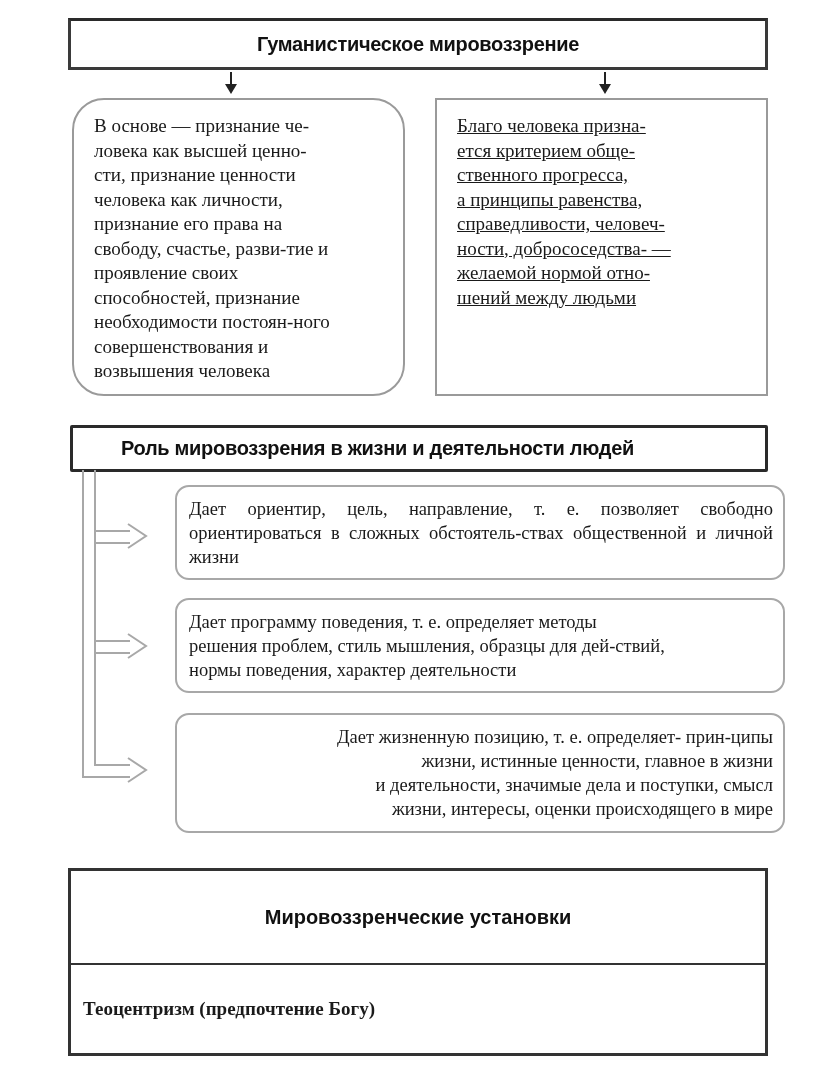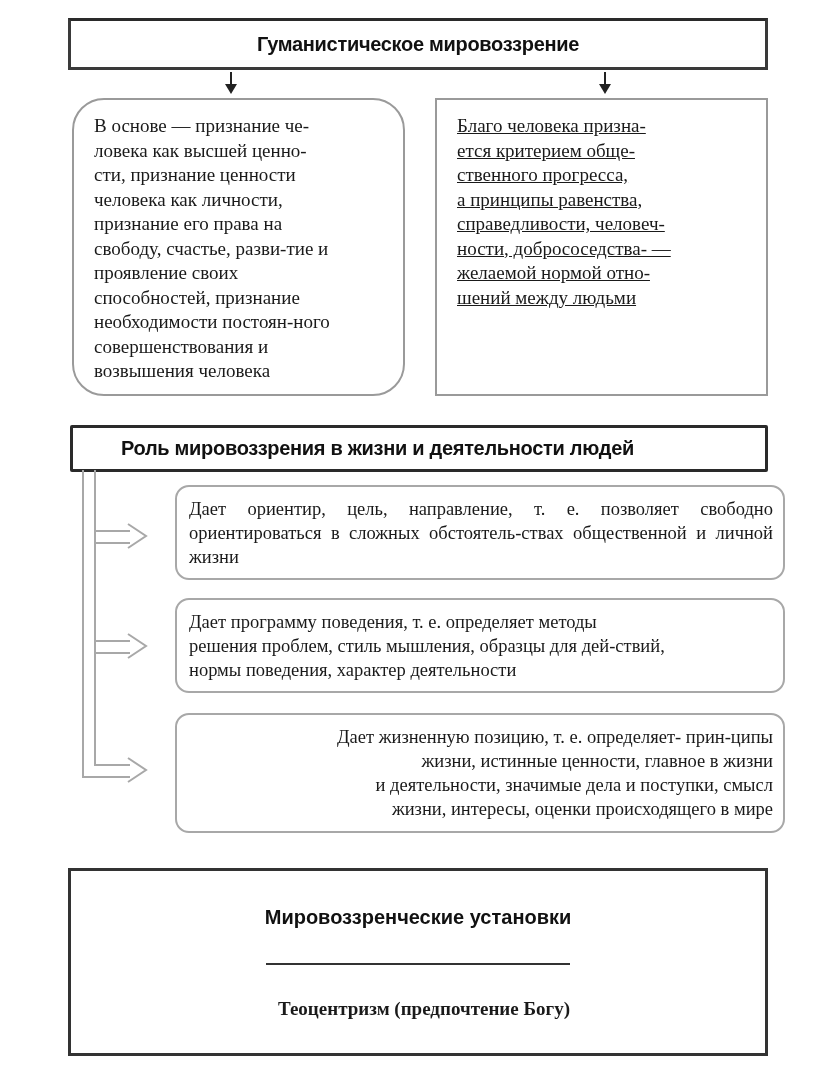--- a/index.html
+++ b/index.html
@@ -49,21 +49,21 @@
   #role-1 { top: 485px; height: 95px; text-align: justify; }
   #role-2 { top: 598px; height: 95px; }
   #role-3 { top: 713px; height: 120px; text-align: right; }
 
   .conn-v { background: #a8a8a8; width: 2px; }
   .conn-h { background: #a8a8a8; height: 2px; }
 
   #set-table {
     left: 68px; top: 868px; width: 700px; height: 188px;
     border: 3px solid #333;
-    display: flex; flex-direction: column; align-items: center;
+    display: flex; flex-direction: column;
   }
   #set-table .row { flex: 1; display: flex; align-items: center; border-top: 2px solid #333; padding-left: 12px; font-size: 19px; color:#1a1a1a;font-weight:bold; }
   #set-table .row.head { border-top: none; justify-content: center; padding-left: 0; font-weight: bold; font-size: 20px; color:#111; flex: 1.05; }
 </style>
 </head>
 <body>
 
 <div id="title-box" class="abs sans">Гуманистическое мировоззрение</div>
 
 <div class="abs arrow-down" style="left:224px; top:72px; height:26px;">

